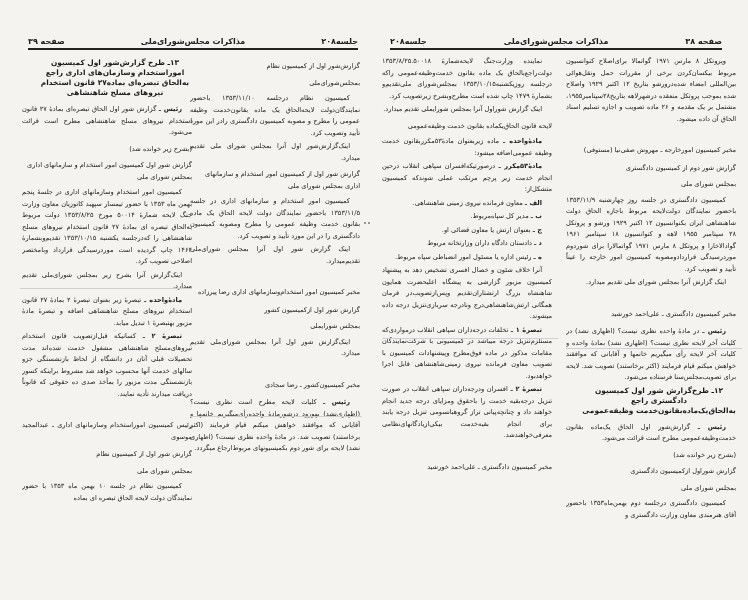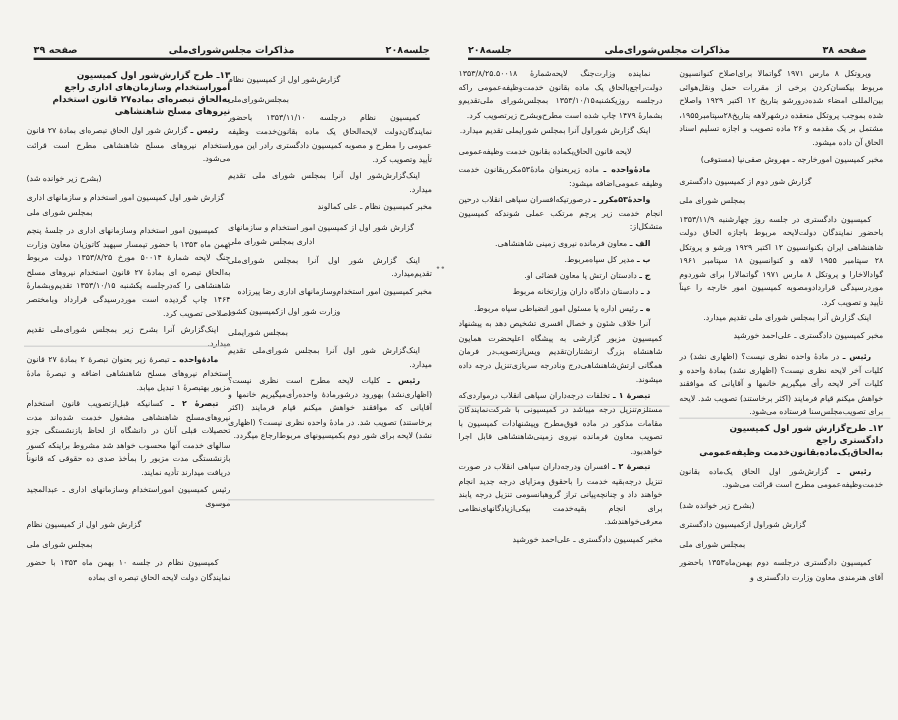--- a/index.html
+++ b/index.html
@@ -29,23 +29,23 @@
   .col {
     position:absolute; top:56px; width:170px; height:530px;
     direction:rtl; text-align:justify; font-size:6.6px; line-height:11.5px;
     overflow:hidden;
   }
   .page.left .col.c1 { left:190px; }
   .page.left .col.c2 { left:22px; }
   .page.right .col.c1 { left:192px; }
   .page.right .col.c2 { left:8px; }
   .p { margin:0 0 2px 0; text-indent:10px; }
-  .center { text-align:left; text-indent:0; margin:5px 0 4px 0; }
-  .heading { font-weight:bold; font-size:7.4px; line-height:10px; text-align:right; text-indent:0; margin:2px 0 6px 16px; }
-  .sig { text-indent:0; margin:3px 0 6px 0; }
+  .center { text-align:right; text-indent:0; margin:5px 0 4px 0; }
+  .heading { font-weight:bold; font-size:7.4px; line-height:10px; text-align:center; text-indent:0; margin:2px 0 6px 16px; }
+  .sig { text-indent:0; margin:20px 0 6px 0; }
   b { font-weight:bold; }
   .hr-faint { position:absolute; height:1px; background:#cfcfcf; }
   .speck { position:absolute; width:2px; height:2px; background:#777; border-radius:1px; }
 </style>
 </head>
 <body>
 
 <div class="spread">
 
   <div class="page left">
@@ -53,27 +53,28 @@
       <span>جلسه۲۰۸</span>
       <span>مذاکرات مجلس‌شورای‌ملی</span>
       <span>صفحه ۳۹</span>
     </div>
     <div class="rule"></div>
     <div class="col c1">
         <div class="center"><span>گزارش‌شور اول از کمیسیون نظام</span></div>
         <div class="center"><span>بمجلس‌شورای‌ملی</span></div>
         <div class="p"><span>کمیسیون نظام درجلسه ۱۳۵۳/۱۱/۱۰ باحضور نمایندگان‌دولت لایحه‌الحاق یک ماده بقانون‌خدمت وظیفه عمومی را مطرح و مصوبه کمیسیون دادگستری رادر این مورد تأیید وتصویب کرد.</span></div>
         <div class="p"><span>اینک‌گزارش‌شور اول آنرا بمجلس شورای ملی تقدیم میدارد.</span></div>
-        <div class="sig"><span>مخبر کمیسیون نظام ـ علی کمالوند</span></div>
         <div class="center"><span>گزارش شور اول از کمیسیون امور استخدام و سازمانهای اداری بمجلس شورای ملی</span></div>
+        <div class="p"><span>کمیسیون امور استخدام و سازمانهای اداری در جلسه ۱۳۵۳/۱۱/۵ باحضور نمایندگان دولت لایحه الحاق یک ماده بقانون خدمت وظیفه عمومی ر‍ا مطرح ومصوبه کمیسیون دادگستری را در این مورد تأیید و تصویب کرد.</span></div>
         <div class="p"><span>اینک گزارش شور اول آنرا بمجلس شورای‌ملی تقدیم‌میدارد.</span></div>
         <div class="sig"><span>مخبر کمیسیون امور استخدام‌وسازمانهای اداری رضا پیرزاده</span></div>
-        <div class="center"><span>وزارت شور اول ازکمیسیون کشور</span></div>
+        <div class="center"><span>گزارش شور اول ازکمیسیون کشور</span></div>
         <div class="center"><span>بمجلس شورایملی</span></div>
         <div class="p"><span>اینک‌گزارش شور اول آنرا بمجلس شورای‌ملی تقدیم میدارد.</span></div>
+        <div class="sig"><span>مخبر کمیسیون‌کشور ـ رضا سجادی</span></div>
         <div class="p"><b>رئیس ـ</b> <span>کلیات لایحه مطرح است نظری نیست؟ (اظهاری‌نشد) بهورود درشور‌مادهٔ واحده‌رأی‌میگیریم خانمها و آقایانی که موافقند خواهش میکنم قیام فرمایند (اکثر برخاستند) تصویب شد. در مادهٔ واحده نظری نیست؟ (اظهاری نشد) لایحه برای شور دوم بکمیسیونهای مربوط‌ارجاع میگردد.</span></div>
       </div>
     <div class="col c2">
         <div class="heading"><span>۱۳ـ طرح گزارش‌شور اول کمیسیون امور‌استخدام وسازمان‌های اداری راجع به‌الحاق تبصره‌ای بماده‌۲۷ قانون استخدام نیروهای مسلح شاهنشاهی</span></div>
         <div class="p"><b>رئیس ـ</b> <span>گزارش شور اول الحاق تبصره‌ای بمادهٔ ۲۷ قانون استخدام نیروهای مسلح شاهنشاهی مطرح است قرائت می‌شود.</span></div>
         <div class="center"><span>(بشرح زیر خوانده شد)</span></div>
         <div class="center"><span>گزارش شور اول کمیسیون امور استخدام و سازمانهای اداری بمجلس شورای ملی</span></div>
         <div class="p"><span>کمیسیون امور استخدام وسازمانهای اداری در جلسهٔ پنجم بهمن ماه ۱۳۵۳ با حضور تیمسار سپهبد کاتوزیان معاون وزارت جنگ لایحه شمارهٔ ۵۰۰۱۴ مورخ ۱۳۵۳/۸/۲۵ دولت مربوط به‌الحاق تبصره ای بمادهٔ ۲۷ قانون استخدام نیروهای مسلح شاهنشاهی را که‌درجلسه یکشنبه ۱۳۵۳/۱۰/۱۵ تقدیم‌و‌بشمارهٔ ۱۴۶۴ چاپ گردیده است موردرسیدگی قرارداد وبامختصر اصلاحی تصویب کرد.</span></div>
         <div class="p"><span>اینک‌گزارش آنرا بشرح زیر بمجلس شورای‌ملی تقدیم میدارد.</span></div>
         <div class="p"><b>مادهٔ‌واحده ـ</b> <span>تبصرهٔ زیر بعنوان تبصرهٔ ۲ بمادهٔ ۲۷ قانون استخدام نیروهای مسلح شاهنشاهی اضافه و تبصرهٔ مادهٔ مزبور بهتبصرهٔ ۱ تبدیل میابد.</span></div>
@@ -108,24 +109,24 @@
         <div class="center"><span>(بشرح زیر خوانده شد)</span></div>
         <div class="center"><span>گزارش شوراول ازکمیسیون دادگستری</span></div>
         <div class="center"><span>بمجلس شورای ملی</span></div>
         <div class="p"><span>کمیسیون دادگستری درجلسه دوم بهمن‌ماه۱۳۵۳ باحضور آقای هنرمندی معاون وزارت دادگستری و</span></div>
       </div>
     <div class="col c2">
         <div class="p"><span>نماینده وزارت‌جنگ لایحه‌شمارهٔ ۱۳۵۳/۸/۲۵.۵۰۰۱۸ دولت‌راجع‌بالحاق یک ماده بقانون خدمت‌وظیفه‌عمومی راکه درجلسه روزیکشنبه۱۳۵۳/۱۰/۱۵ بمجلس‌شورای ملی‌تقدیم‌و بشمارهٔ ۱۴۷۹ چاپ شده است مطرح‌وبشرح زیرتصویب کرد.</span></div>
         <div class="p"><span>اینک گزارش شوراول آنرا بمجلس شورایملی تقدیم میدارد.</span></div>
         <div class="center"><span>لایحه قانون الحاق‌یکماده بقانون خدمت وظیفه‌عمومی</span></div>
         <div class="p"><b>مادهٔ‌واحده ـ</b> <span>ماده زیربعنوان مادهٔ۵۳مکرر‌بقانون خدمت وظیفه عمومی‌اضافه میشود:</span></div>
-        <div class="p"><b>واحدهٔ۵۳مکرر ـ</b> <span>درصورتیکه‌افسران سپاهی انقلاب درحین انجام خدمت زیر پرچم مرتکب عملی شوندکه کمیسیون متشکل‌از:</span></div>
+        <div class="p"><b>مادهٔ۵۳مکرر ـ</b> <span>درصورتیکه‌افسران سپاهی انقلاب درحین انجام خدمت زیر پرچم مرتکب عملی شوندکه کمیسیون متشکل‌از:</span></div>
         <div class="p"><b>الف ـ</b> <span>معاون فرمانده نیروی زمینی شاهنشاهی.</span></div>
         <div class="p"><b>ب ـ</b> <span>مدیر کل سپاه‌مربوط.</span></div>
-        <div class="p"><b>ج ـ</b> <span>دادستان ارتش یا معاون قضائی او.</span></div>
+        <div class="p"><b>ج ـ</b> <span>بعنوان ارتش یا معاون قضائی او.</span></div>
         <div class="p"><b>د ـ</b> <span>دادستان دادگاه داران وزارتخانه مربوط</span></div>
         <div class="p"><b>ه ـ</b> <span>رئیس اداره یا مسئول امور انضباطی سپاه مربوط.</span></div>
         <div class="p"><span>آنرا خلاف شئون و خصال افسری تشخیص دهد به پیشنهاد کمیسیون مزبور گزارشی به پیشگاه اعلیحضرت همایون شاهنشاه بزرگ ارتشتاران‌تقدیم وپس‌ازتصویب‌در فرمان همگانی ارتش‌شاهنشاهی‌درج ونادرجه سربازی‌تنزیل درجه داده میشوند.</span></div>
         <div class="p"><b>تبصرهٔ ۱ ـ</b> <span>تخلفات درجه‌داران سپاهی انقلاب درمواردی‌که مستلزم‌تنزیل درجه میباشد در کمیسیونی با شرکت‌نمایندگان مقامات مذکور در ماده فوق‌مطرح وپیشنهادات کمیسیون با تصویب معاون فرمانده نیروی زمینی‌شاهنشاهی قابل اجرا خواهدبود.</span></div>
         <div class="p"><b>تبصرهٔ ۲ ـ</b> <span>افسران ودرجه‌داران سپاهی انقلاب در صورت تنزیل درجه‌بقیه خدمت را باحقوق ومزایای درجه جدید انجام خواهند داد و چنانچه‌پیانی تراز گروهبانسومی تنزیل درجه یابند برای انجام بقیه‌خدمت بیکی‌ازیادگانهای‌نظامی معرفی‌خواهندشد.</span></div>
         <div class="sig"><span>مخبر کمیسیون دادگستری ـ علی‌احمد خورشید</span></div>
       </div>
     <div class="hr-faint" style="left:8px;top:338px;width:176px;"></div>
     <div class="hr-faint" style="left:192px;top:348px;width:176px;"></div>
     <div class="speck" style="left:-10px;top:222px;"></div>

